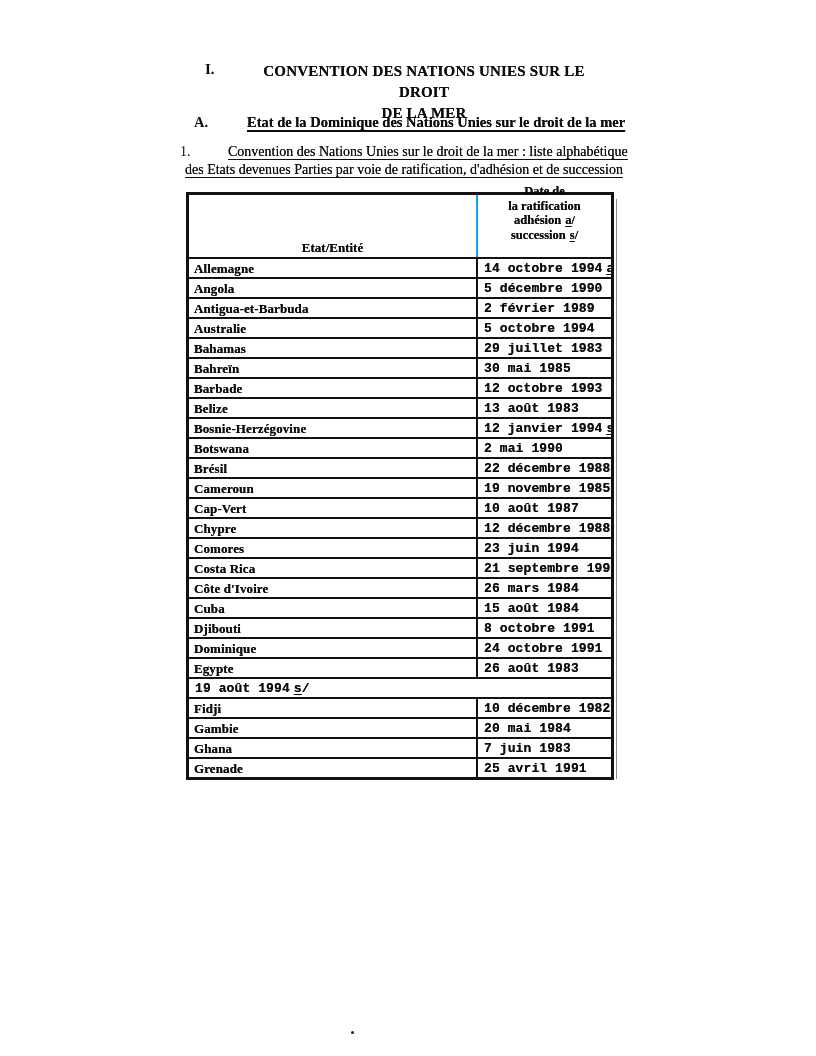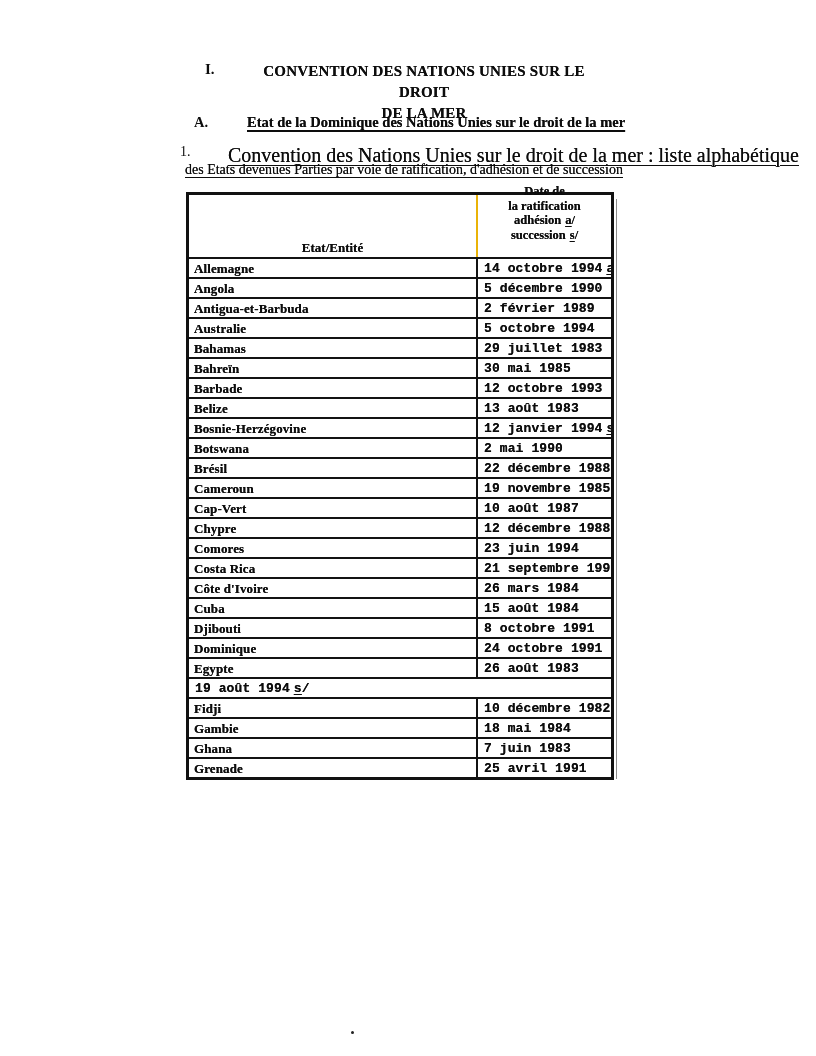--- a/index.html
+++ b/index.html
@@ -41,21 +41,21 @@
     text-decoration-thickness:1.5px;
     text-underline-offset:3px;
     text-shadow:0 0 .4px rgba(0,0,0,.8);
   }
   .item-num{
     position:absolute;left:180px;top:144px;
     font-size:14px;
   }
   .item-line1{
     position:absolute;left:228px;top:144px;
-    font-size:20px;
+    font-size:14px;
     text-decoration:underline;
     text-decoration-thickness:1.3px;
     text-underline-offset:3px;
     text-shadow:0 0 .5px rgba(0,0,0,.85);
   }
   .item-line2{
     position:absolute;left:185px;top:162px;
     font-size:14px;
     text-decoration:underline;
     text-decoration-thickness:1.3px;
@@ -94,21 +94,21 @@
   .cell-date{
     flex:1;
     padding:2px 2px 0 6px;
     font-size:13px;font-weight:700;
     letter-spacing:.1px;
     text-shadow:0 0 .4px rgba(0,0,0,.85);
     overflow:hidden;white-space:nowrap;font-family:Liberation Mono, monospace;
   }
   .th-state{
     width:289px;
-    border-right:2px solid #eab308;
+    border-right:2px solid #0ea5e9;
     display:flex;flex-direction:column;justify-content:flex-end;align-items:center;
     padding-bottom:1px;
     font-size:13px;font-weight:700;
     text-shadow:0 0 .4px rgba(0,0,0,.85);
   }
   .th-date{
     flex:1;
     display:flex;flex-direction:column;justify-content:flex-end;align-items:center;
     padding-bottom:15px;
     font-size:12.5px;font-weight:700;line-height:14.5px;
@@ -248,21 +248,21 @@
         </div>
         <div class="trow">
           <div class="cell-date">19 août 1994<span class="sfx"><u>s</u>/</span></div>
         </div>
         <div class="trow">
           <div class="cell-state">Fidji</div>
           <div class="cell-date">10 décembre 1982</div>
         </div>
         <div class="trow">
           <div class="cell-state">Gambie</div>
-          <div class="cell-date">18 mai 1984</div>
+          <div class="cell-date">20 mai 1984</div>
         </div>
         <div class="trow">
           <div class="cell-state">Ghana</div>
           <div class="cell-date">7 juin 1983</div>
         </div>
         <div class="trow">
           <div class="cell-state">Grenade</div>
           <div class="cell-date">25 avril 1991</div>
         </div>
       </div>

